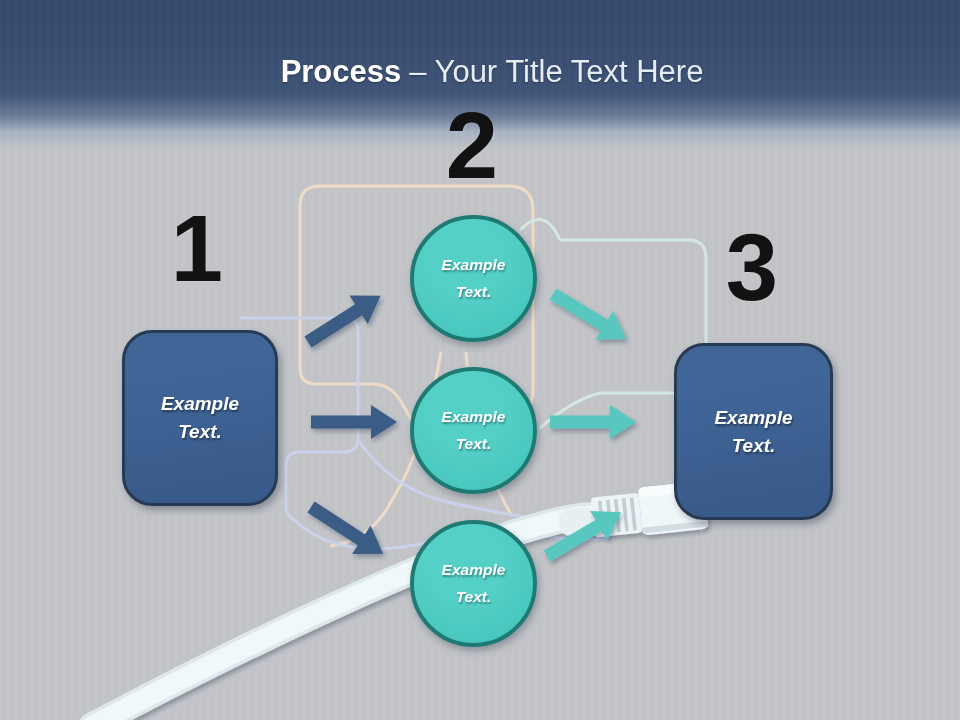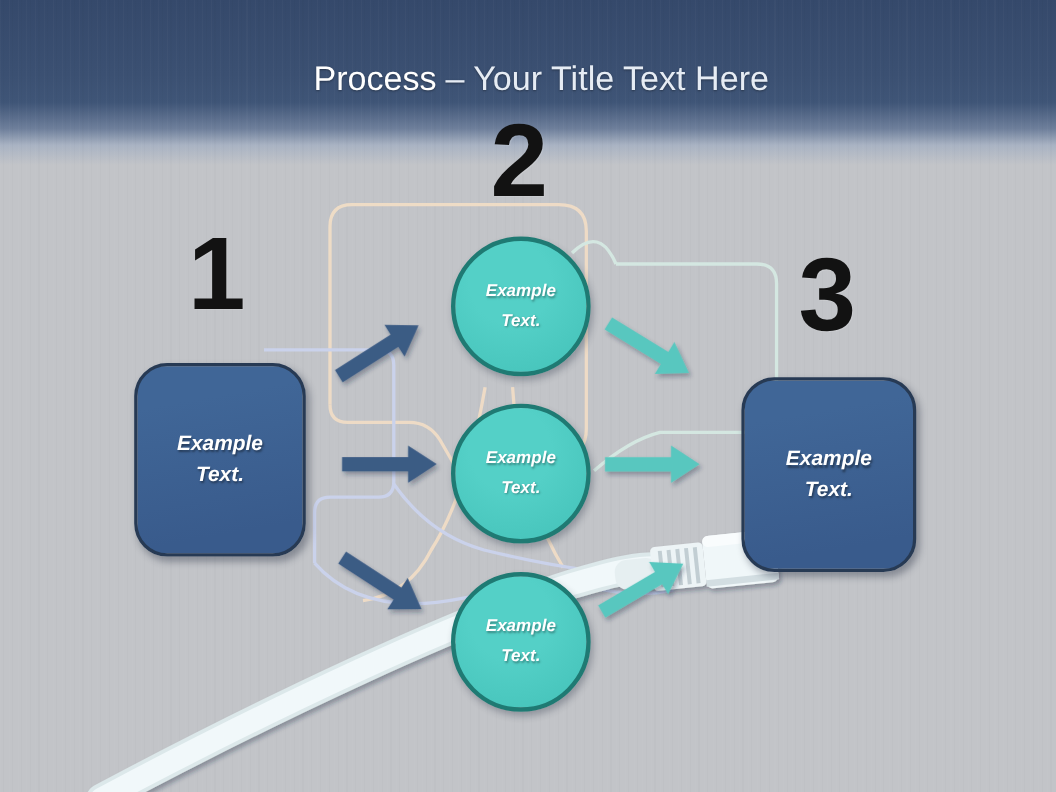--- a/index.html
+++ b/index.html
@@ -23,21 +23,21 @@
     background:repeating-linear-gradient(90deg,
       rgba(255,255,255,.045) 0 1px, transparent 1px 3px,
       rgba(0,0,0,.03) 3px 4px, transparent 4px 8px);
   }
   .slide-title{
     position:absolute;top:53px;left:0;width:960px;z-index:3;
     text-align:center;font-size:31px;line-height:38px;color:#fff;
     transform:translateX(12px);
     text-shadow:0 1px 2px rgba(0,0,0,.35);
   }
-  .title-bold{font-weight:normal;}
+  .title-bold{font-weight:bold;}
   .title-rest{font-weight:normal;color:#e6ecf4;margin-left:8px;}
   .step-number{
     position:absolute;z-index:2;width:110px;text-align:center;
     font-size:94px;line-height:1;font-weight:bold;font-style:normal;
     color:var(--number-color,#111);
     text-shadow:1px 1px 1px rgba(255,255,255,.15);
   }
   #num1{left:142px;top:202px;}
   #num2{left:417px;top:99px;}
   #num3{left:697px;top:221px;}

